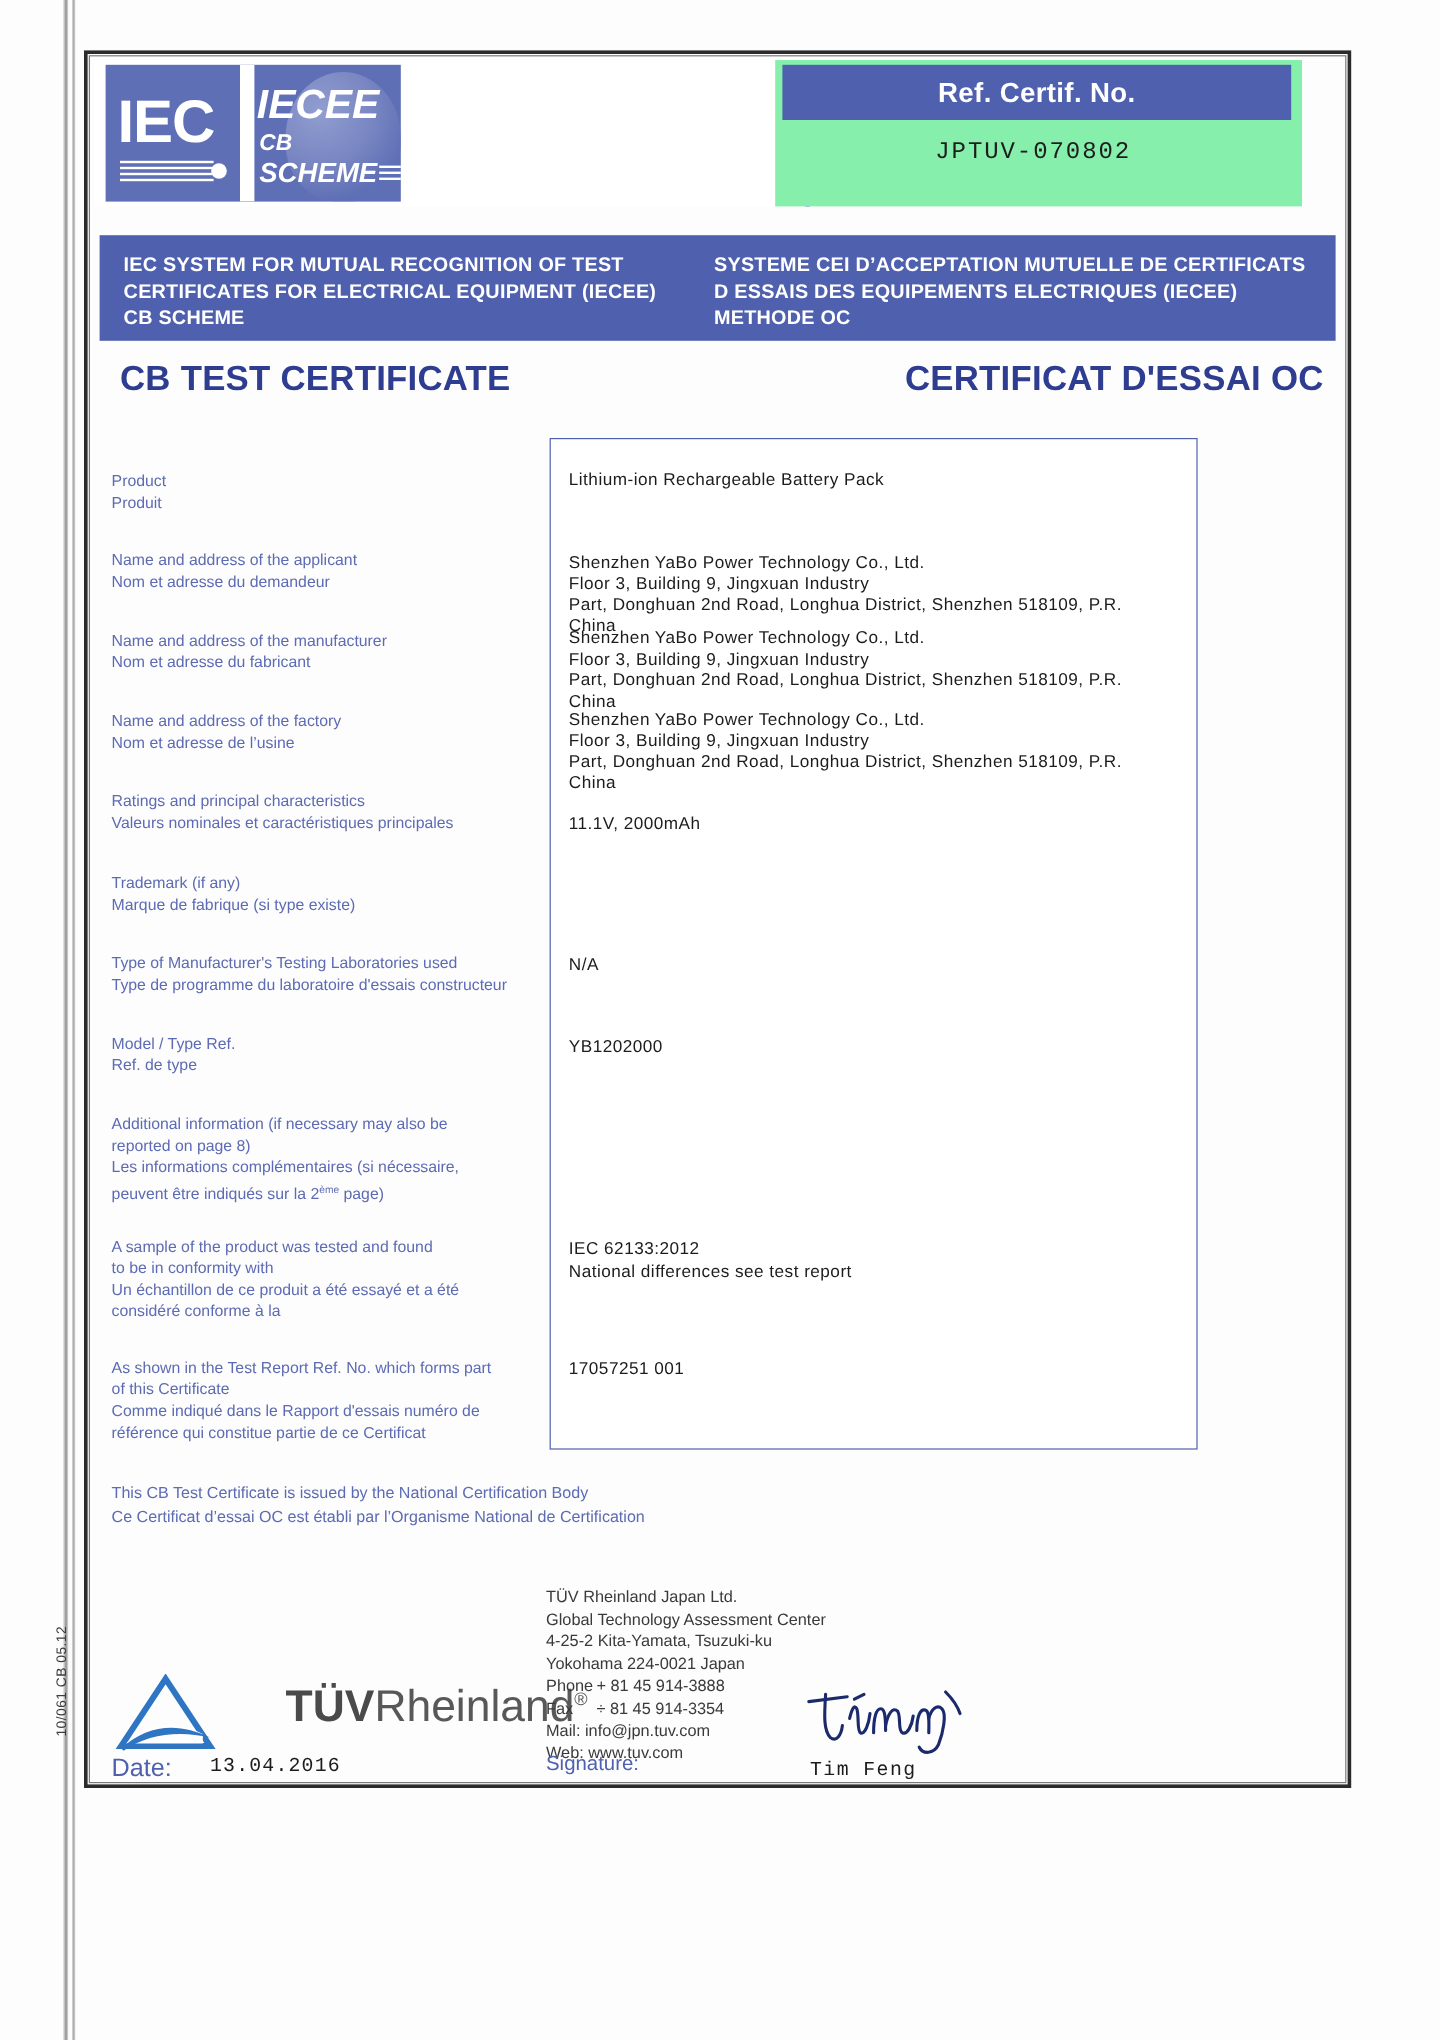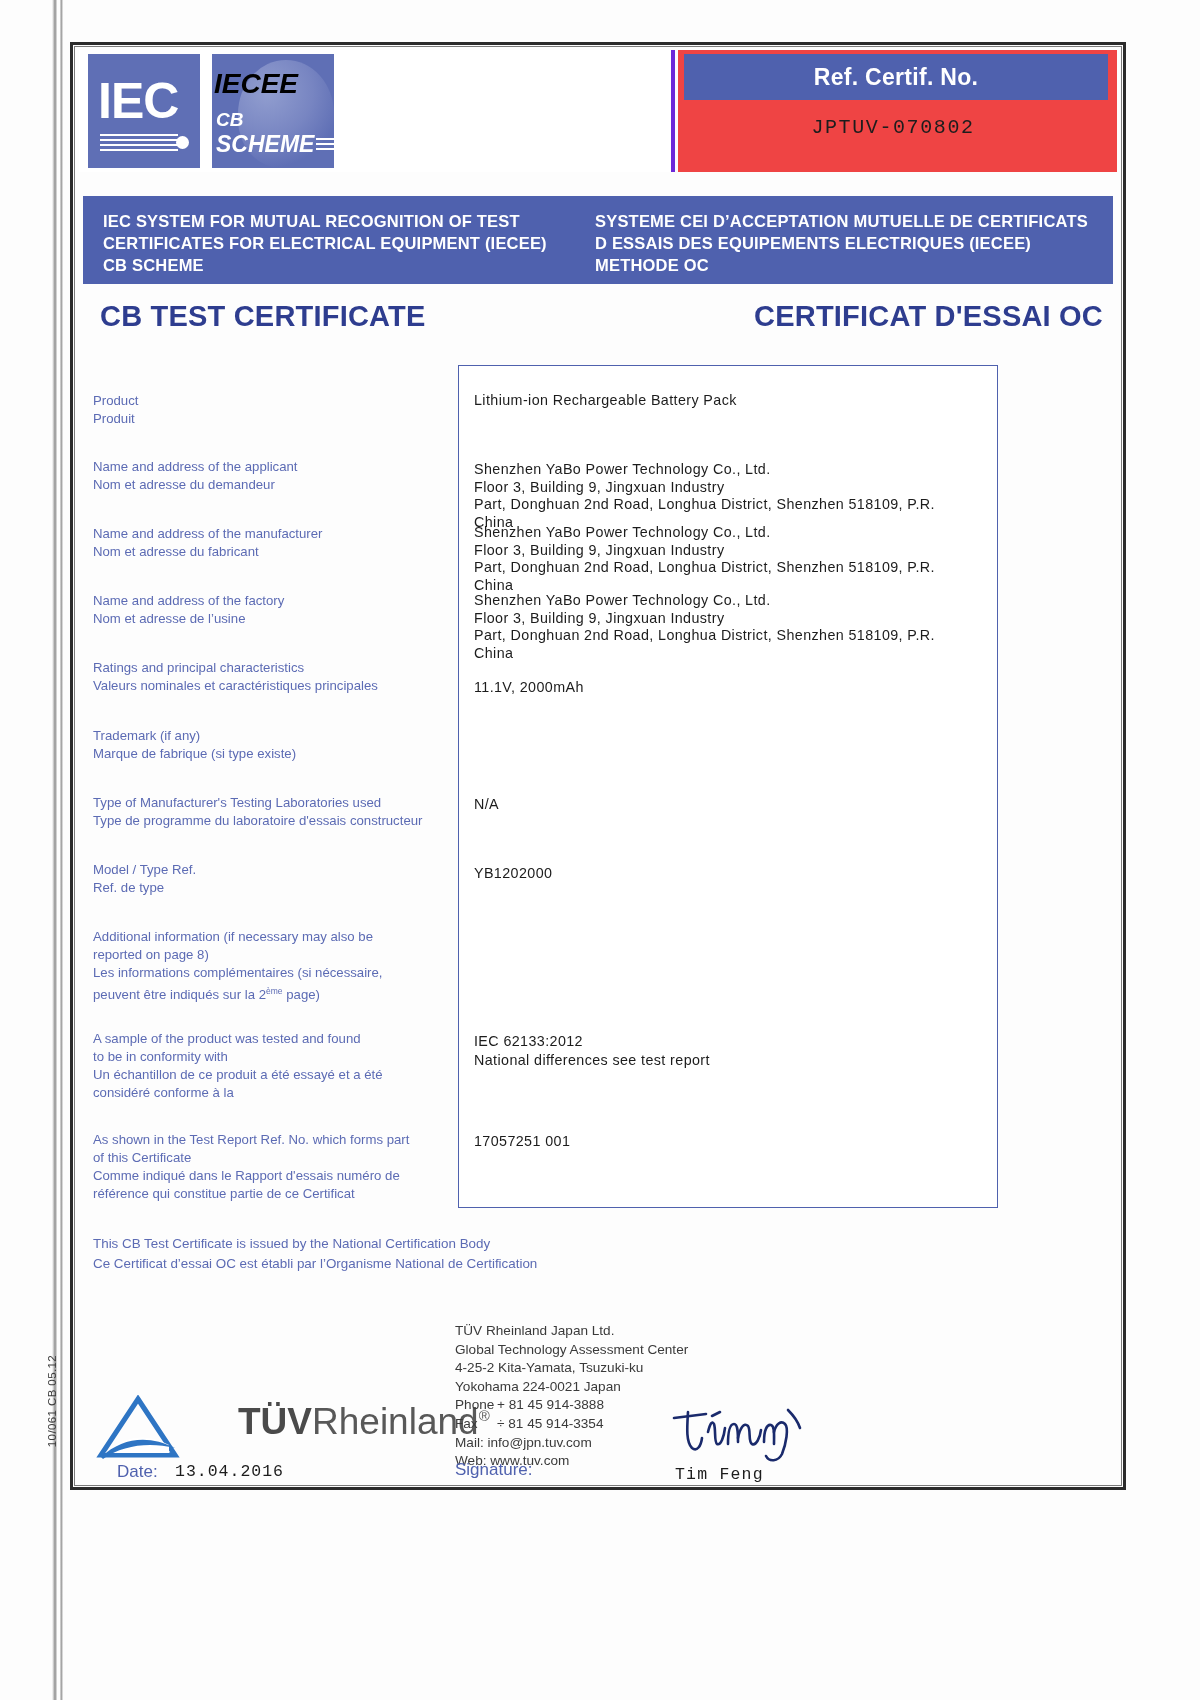--- a/index.html
+++ b/index.html
@@ -112,22 +112,22 @@
     position: absolute;
     left: 150px; top: 6px;
     width: 96px; height: 108px;
     background: radial-gradient(circle at 30% 30%, #9aa6d4 0%, #7c89c4 45%, #5f6fb5 75%);
     border-radius: 50% 50% 45% 45%;
     opacity: .85;
   }
   .logo-iecee {
     position: absolute;
     left: 126px; top: 16px;
-    color: #000000;
-    font-size: 28px;
+    color: #ffffff;
+    font-size: 34px;
     font-weight: bold;
     font-style: italic;
     letter-spacing: 0px;
     line-height: 1;
   }
   .logo-cb {
     position: absolute;
     left: 128px; top: 56px;
     color: #fff;
     font-size: 19px;
@@ -151,23 +151,23 @@
   }
   .logo-scheme-bars i {
     display: block;
     height: 2px;
     background: #fff;
     margin-bottom: 3px;
   }
 
   .refno-cell {
     position: absolute;
-    left: 599px; top: 0;
+    left: 567px; top: 0;
     width: 439px; height: 122px;
-    background: #ef4444;
+    background: #86efac;
     box-sizing: border-box;
   }
   .refno-band {
     position: absolute;
     left: 6px; top: 4px;
     width: 424px; height: 46px;
     background: #4f61ae;
     color: #fff;
     font-size: 23px;
     font-weight: bold;
@@ -300,23 +300,22 @@
     color: #3a3a3a;
     font-size: 13.6px;
     line-height: 18.6px;
   }
   .contact .tabline span.k { display: inline-block; width: 42px; }
 
   
   .date-label {
     position: absolute;
     left: 93px; top: 1462px;
-    font-size: 17px;
+    font-size: 21px;
     color: #4f61ae;
-    margin-left: 24px;
   }
   .date-value {
     position: absolute;
     left: 175px; top: 1462px;
     font-family: "Liberation Mono", monospace;
     font-size: 16.5px;
     letter-spacing: 1px;
     color: #1c1c1c;
   }
   .sig-label {

